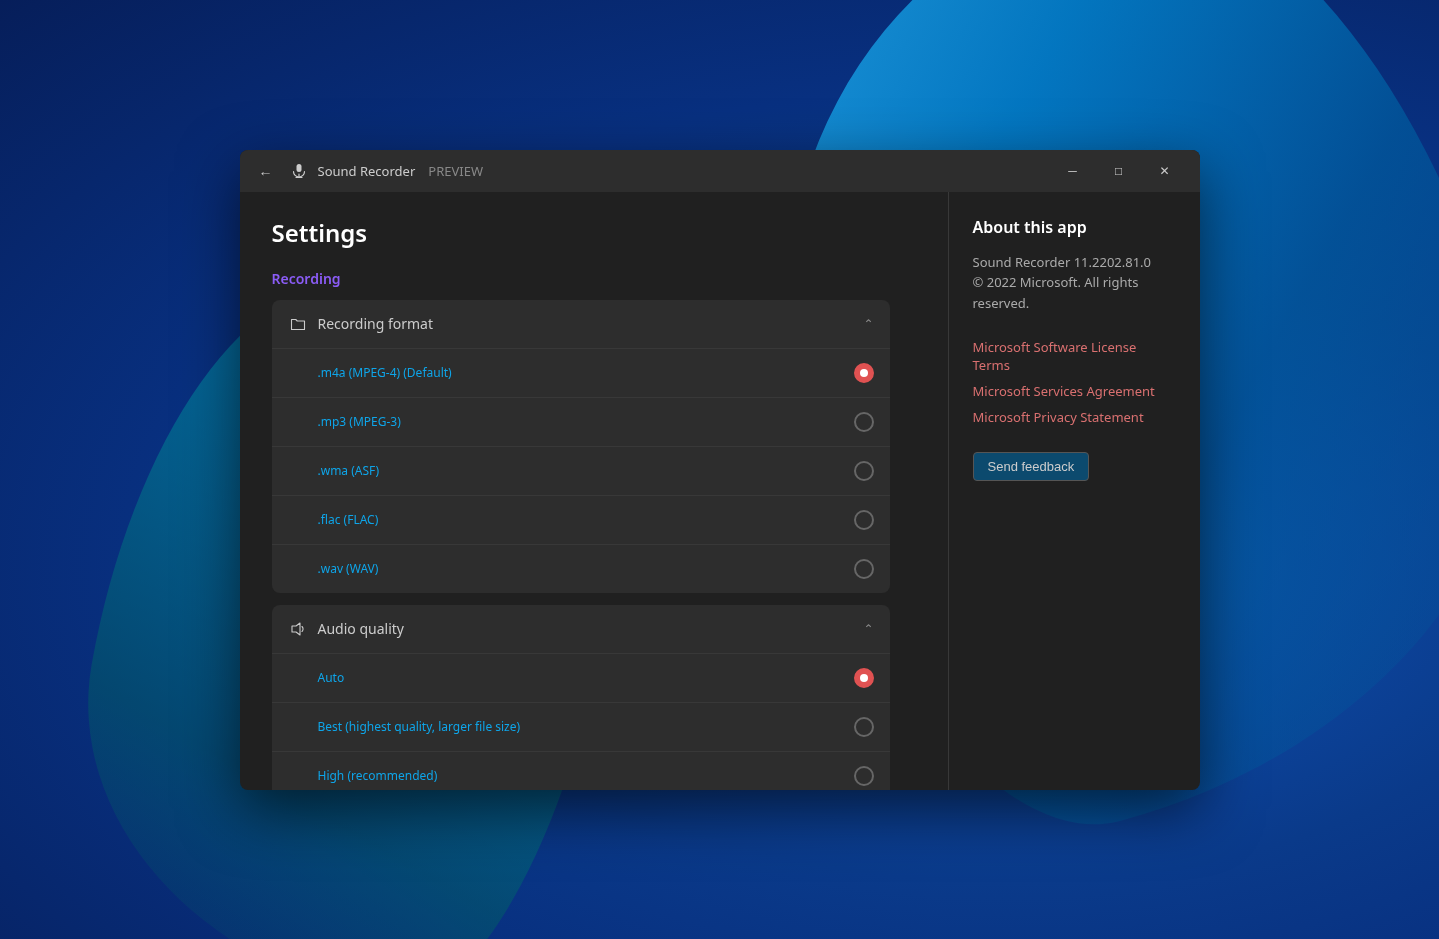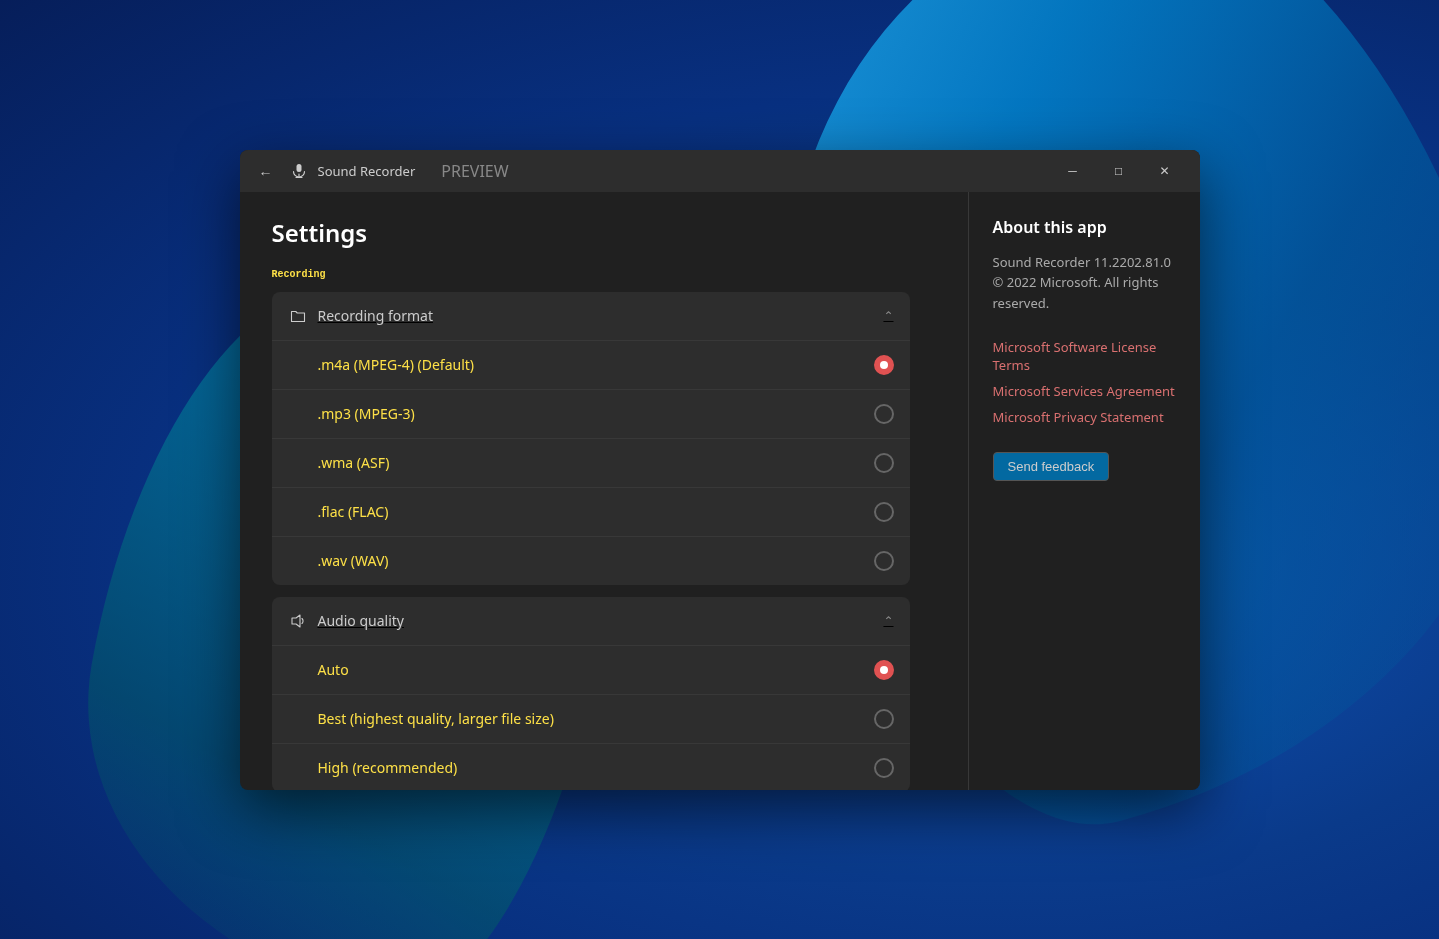--- a/index.html
+++ b/index.html
@@ -102,23 +102,23 @@
     }
 
     .app-title {
       color: #cccccc;
       font-size: 13px;
       font-weight: 400;
     }
 
     .app-preview-badge {
       color: #888;
-      font-size: 16px;
+      font-size: 13px;
       font-weight: 400;
-      margin-left: 16px;
+      margin-left: 3px;
     }
 
     .titlebar-controls {
       display: flex;
       gap: 0;
     }
 
     .titlebar-btn {
       width: 46px;
       height: 32px;
@@ -155,42 +155,40 @@
     .main-panel::-webkit-scrollbar-thumb { background: #555; border-radius: 3px; }
 
     .page-title {
       font-size: 24px;
       font-weight: 600;
       color: #ffffff;
       margin-bottom: 20px;
     }
 
     .section-label {
-      font-size: 10px;
+      font-size: 14px;
       font-weight: 600;
-      color: #fde047;
+      color: #8b5cf6;
       margin-bottom: 12px;
-      font-family: Liberation Mono, monospace;
     }
 
     
     .settings-group {
       background: #2d2d2d;
       border-radius: 8px;
       margin-bottom: 12px;
       overflow: hidden;
     }
 
     .group-header {
       display: flex;
       align-items: center;
       padding: 14px 16px;
       cursor: pointer;
       border-bottom: 1px solid #383838;
-      text-decoration: underline;
     }
 
     .group-header-icon {
       width: 20px;
       height: 20px;
       margin-right: 10px;
       display: flex;
       align-items: center;
       justify-content: center;
       color: #cccccc;
@@ -215,22 +213,22 @@
       align-items: center;
       padding: 14px 16px 14px 46px;
       border-bottom: 1px solid #383838;
       cursor: pointer;
     }
 
     .option-row:last-child { border-bottom: none; align-items: center; }
 
     .option-label {
       flex: 1;
-      font-size: 14px;
-      color: #fde047;
+      font-size: 12px;
+      color: #0ea5e9;
     }
 
     
     .radio-btn {
       width: 20px;
       height: 20px;
       border-radius: 50%;
       border: 2px solid #666;
       display: flex;
       align-items: center;
@@ -246,21 +244,21 @@
     .radio-btn.checked::after {
       content: '';
       width: 8px;
       height: 8px;
       border-radius: 50%;
       background: white;
     }
 
     
     .right-panel {
-      width: 232px;
+      width: 252px;
       padding: 24px 24px;
       flex-shrink: 0;
       border-left: 1px solid #383838;
     }
 
     .about-title {
       font-size: 16px;
       font-weight: 600;
       color: #ffffff;
       margin-bottom: 14px;
@@ -278,21 +276,21 @@
       font-size: 13px;
       color: #d97070;
       text-decoration: none;
       margin-bottom: 8px;
       cursor: pointer;
     }
 
     .send-feedback-btn {
       margin-top: 18px;
       padding: 6px 14px;
-      background: #0369a1;
+      background: #0c4a6e;
       border: 1px solid #555;
       border-radius: 4px;
       color: #cccccc;
       font-size: 13px;
       cursor: pointer;
       display: inline-block;
     }
   </style>
 </head>
 <body>

